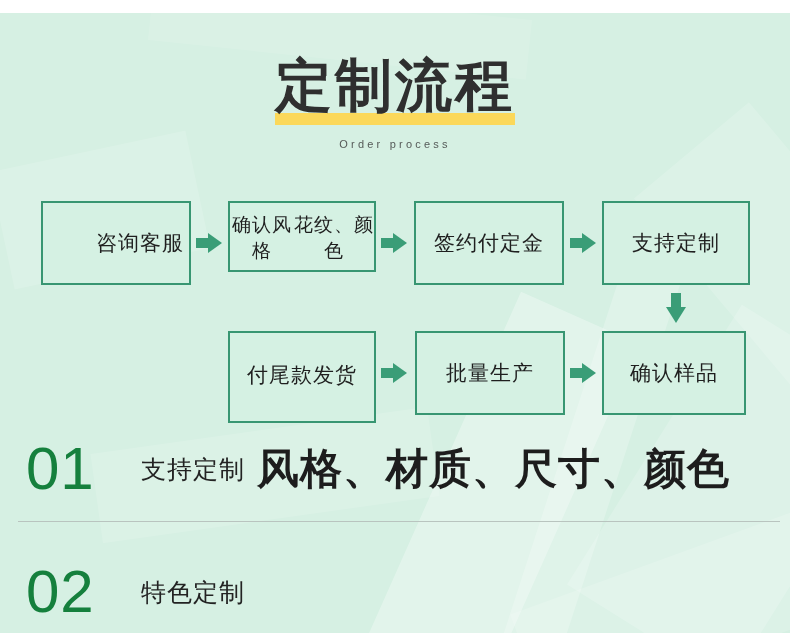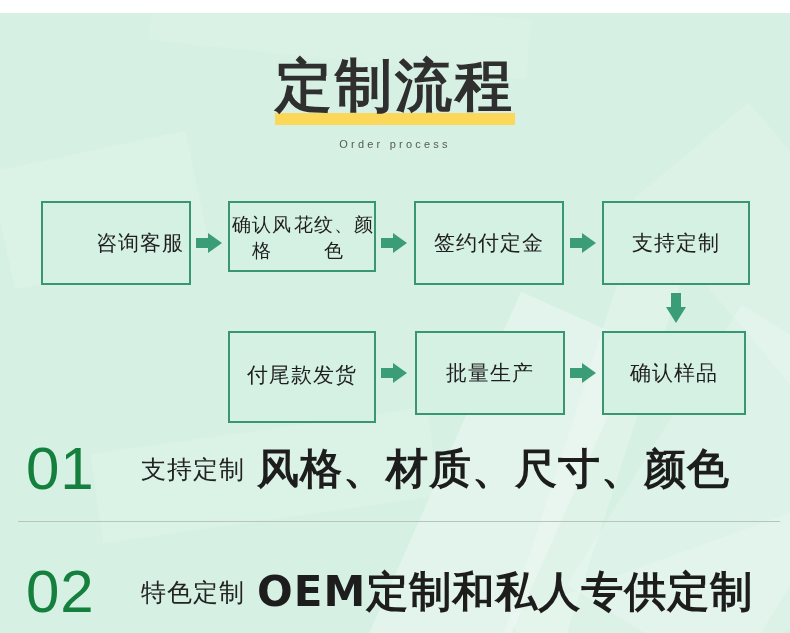--- a/index.html
+++ b/index.html
@@ -296,16 +296,15 @@
     <div class="fnum">01</div>
     <div class="flabel">支持定制</div>
     <div class="fstrong">风格、材质、尺寸、颜色</div>
   </div>
 
   <div class="divider"></div>
 
   <div class="feature feature-02">
     <div class="fnum">02</div>
     <div class="flabel">特色定制</div>
-    <div class="fstrong">OEM定制和私人专供定制</div>
   </div>
 
 </div>
 
 </body></html>

